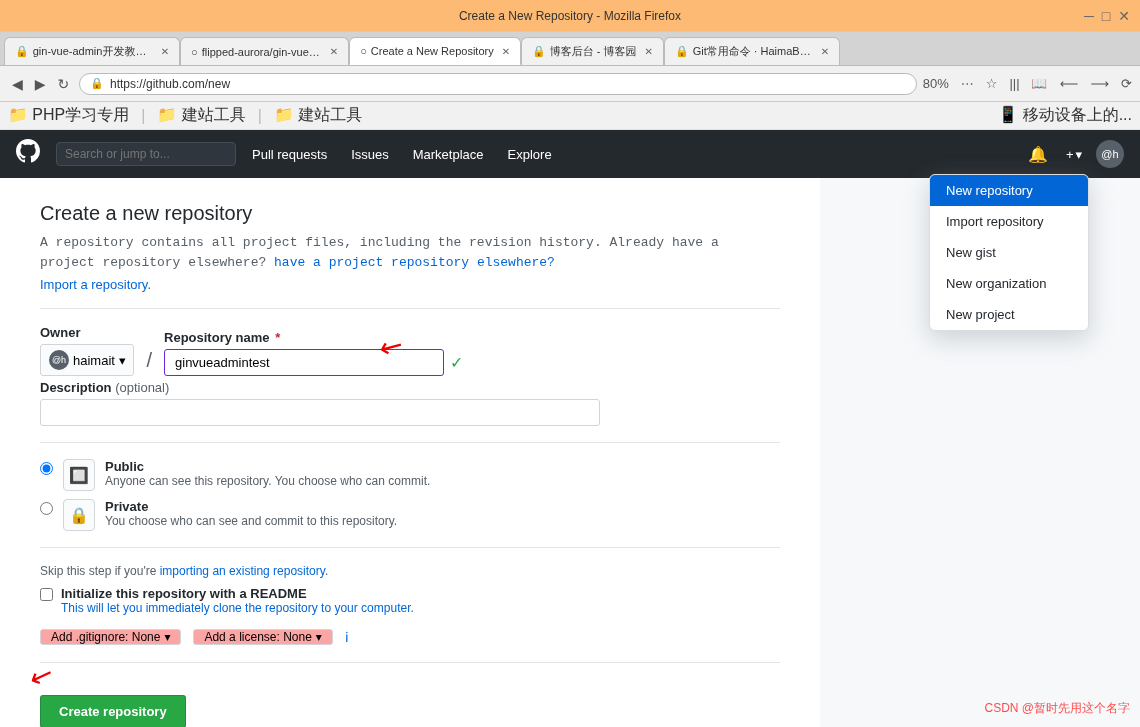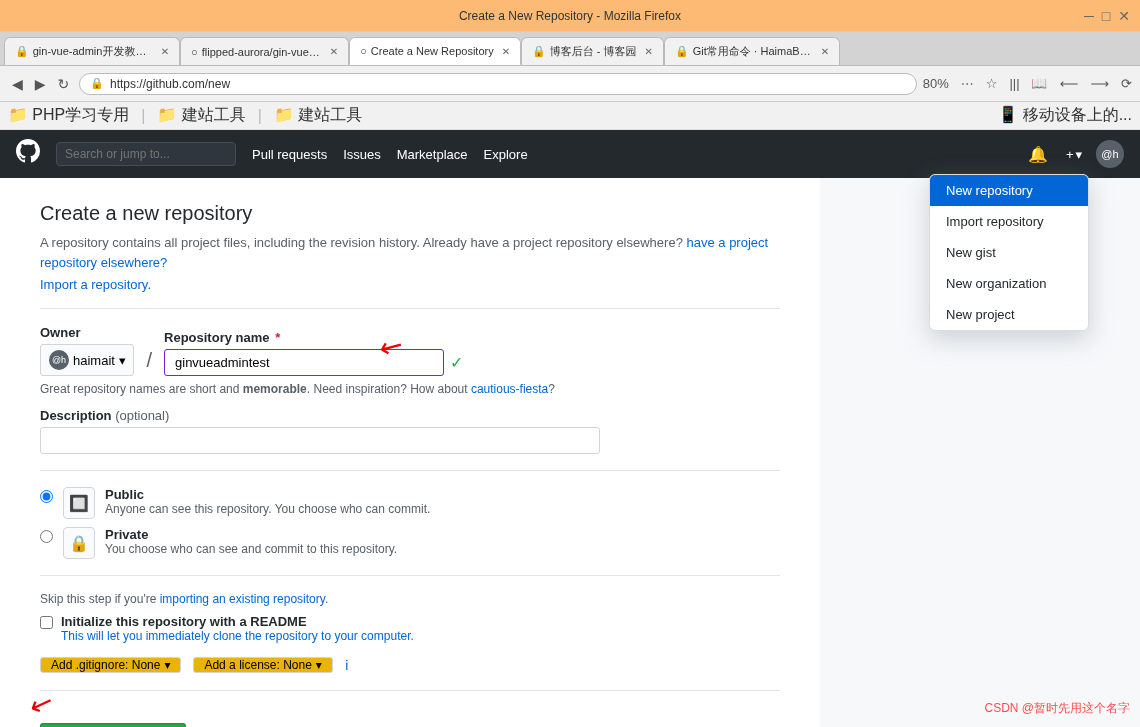--- a/index.html
+++ b/index.html
@@ -110,21 +110,21 @@
     }
     .gh-nav-search {
       background: #2f363d;
       border: 1px solid #444d56;
       border-radius: 4px;
       color: #aaa;
       font-size: 12px;
       padding: 4px 8px;
       width: 180px;
     }
-    .gh-nav-links { display: flex; gap: 16px; }
+    .gh-nav-links { display: flex; gap: 24px; }
     .gh-nav-links a { color: #fff; text-decoration: none; font-size: 13px; font-weight: 500; }
     .gh-nav-right { margin-left: auto; display: flex; align-items: center; gap: 8px; }
     .gh-nav-right .icon-btn { background: none; border: none; cursor: pointer; color: #ccc; font-size: 16px; padding: 4px; }
     .gh-plus-btn {
       background: none;
       border: none;
       cursor: pointer;
       color: #fff;
       font-size: 13px;
       display: flex;
@@ -165,21 +165,21 @@
       padding: 24px 40px;
       max-width: 820px;
     }
 
     .page-heading {
       font-size: 20px;
       font-weight: 300;
       color: #24292e;
       margin-bottom: 8px;
     }
-    .page-desc { font-size: 13px; color: #586069; line-height: 1.5; margin-bottom: 4px; }
+    .page-desc { font-size: 13px; color: #586069; line-height: 1.5; margin-bottom: 4px; font-family: Liberation Mono, monospace; }
     .page-desc a { color: #0366d6; text-decoration: none; }
     .import-link { color: #0366d6; text-decoration: none; font-size: 13px; }
 
     .form-divider { border: none; border-top: 1px solid #e1e4e8; margin: 16px 0; }
 
     .form-row { display: flex; align-items: flex-end; gap: 8px; margin-bottom: 4px; }
     .form-group { display: flex; flex-direction: column; gap: 4px; }
     .form-label { font-size: 13px; font-weight: 600; color: #24292e; }
 
     .owner-select {
@@ -245,21 +245,21 @@
 
     .checkbox-row { display: flex; align-items: flex-start; gap: 8px; margin: 8px 0; }
     .checkbox-row input[type="checkbox"] { margin-top: 2px; }
     .checkbox-label { font-size: 13px; font-weight: 600; color: #24292e; }
     .checkbox-desc { font-size: 12px; color: #0366d6; }
 
     .addon-row { display: flex; gap: 12px; margin: 12px 0; align-items: center; }
     .addon-btn {
       border: 1px solid #d1d5da;
       border-radius: 3px;
-      background: #eab308;
+      background: #fca5a5;
       padding: 0 10px;
       font-size: 12px;
       cursor: pointer;
       display: flex; align-items: center; gap: 4px;
     }
     .info-icon { color: #0366d6; font-size: 14px; cursor: pointer; }
 
     .create-btn {
       background: #28a745;
       color: #fff;
@@ -421,24 +421,20 @@
           <span class="input-check">✓</span>
         </div>
       </div>
     </div>
 
     
     <div style="position:relative;height:0;">
       <div style="position:absolute;top:-50px;left:340px;color:#e00;font-size:28px;transform:rotate(30deg);pointer-events:none;">↙</div>
     </div>
 
-    <p class="suggestion-text">
-      Great repository names are short and <strong>memorable</strong>. Need inspiration? How about
-      <a style="color:#0366d6;">cautious-fiesta</a>?
-    </p>
 
     
     <div class="form-group" style="margin-bottom:16px;">
       <label class="form-label">
         Description <span style="font-weight:400;color:#586069;">(optional)</span>
       </label>
       <input class="desc-input" placeholder="" style="">
     </div>
 
     <hr class="form-divider">

